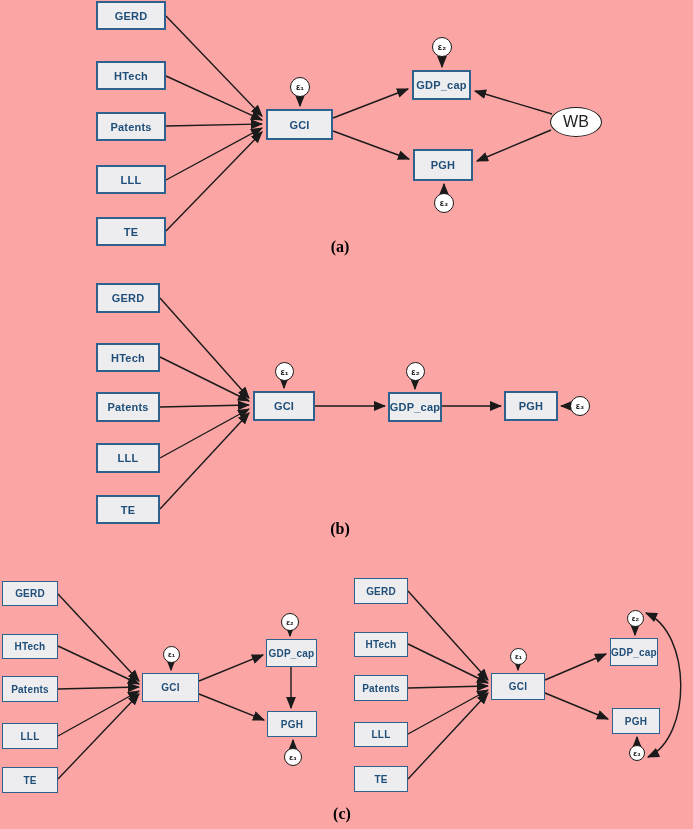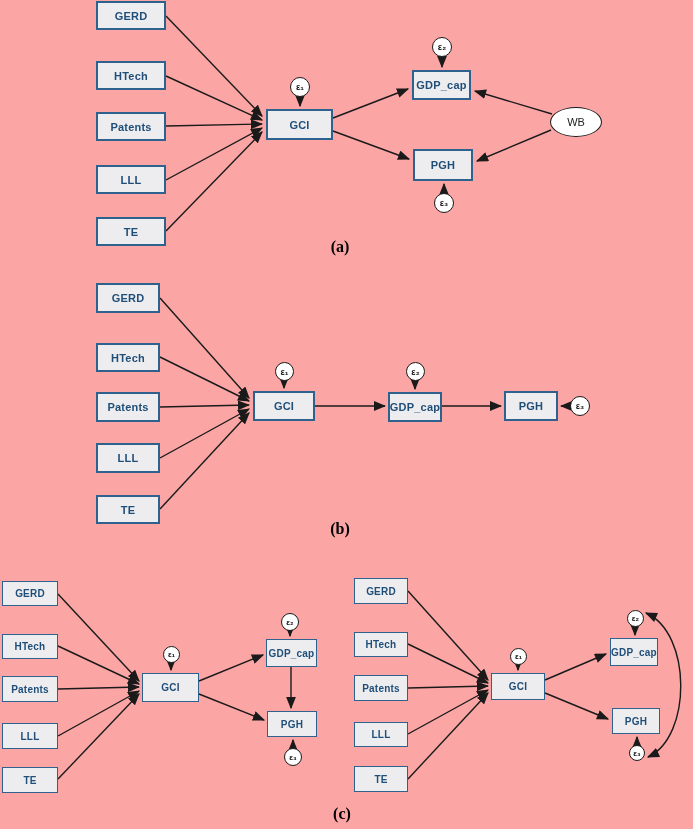--- a/index.html
+++ b/index.html
@@ -8,21 +8,21 @@
   #arrows{position:absolute;left:0;top:0;width:693px;height:829px;}
   .node{position:absolute;display:flex;align-items:center;justify-content:center;
         box-sizing:border-box;}
   .box{background:#ededef;border:2px solid #2f618f;color:#1f4e79;
        font-weight:bold;font-size:11px;letter-spacing:.2px;}
   .box.small{font-size:10px;border-width:1.5px;}
   .circle{background:#ffffff;border:1.5px solid #1a1a1a;border-radius:50%;
           color:#111111;font-size:9px;font-weight:bold;}
   .circle.small{font-size:8px;}
   .ellipse{background:#ffffff;border:1.5px solid #1a1a1a;border-radius:50%;
-           color:#222222;font-size:11px;font-weight:500;}
+           color:#222222;font-size:16px;font-weight:500;}
   .cap{position:absolute;width:44px;text-align:center;color:#000000;
        font-family:"Liberation Serif",serif;font-weight:bold;font-size:16px;}
 </style>
 </head>
 <body>
 
 <div id="fig">
 
   <svg id="arrows" viewBox="0 0 693 829" xmlns="http://www.w3.org/2000/svg">
     <defs>

